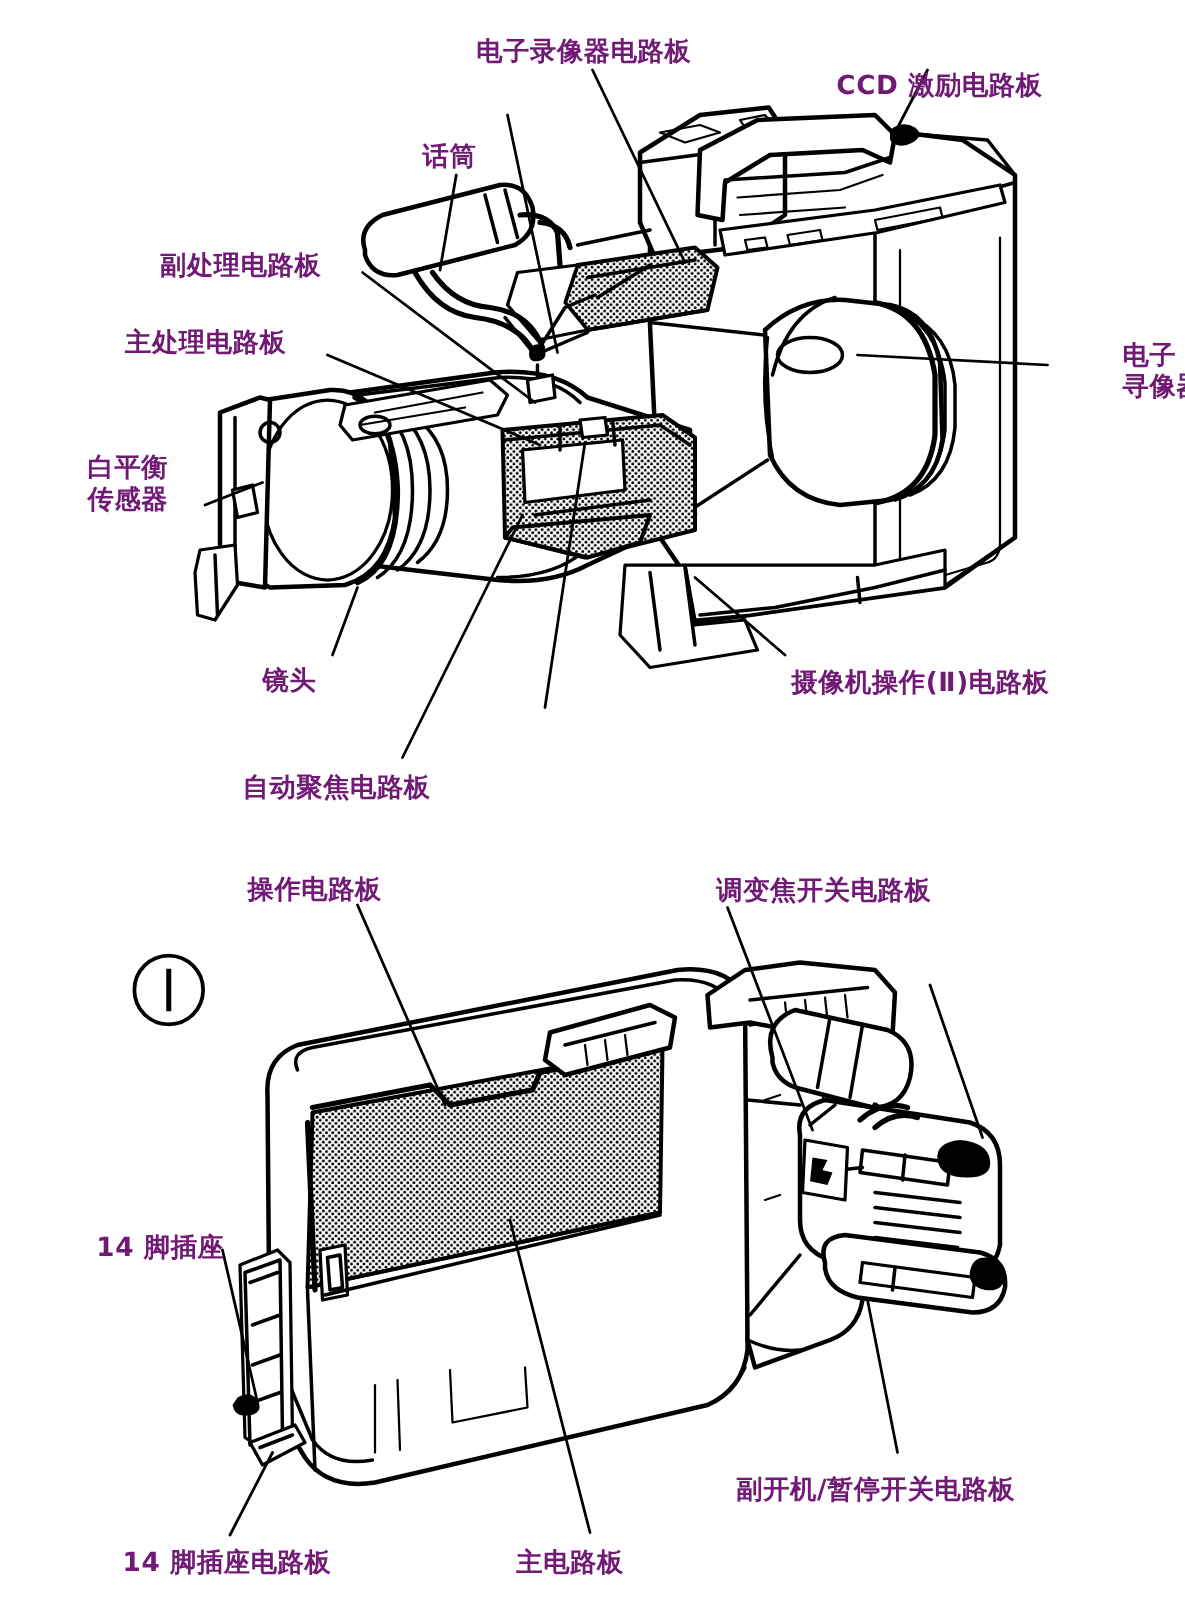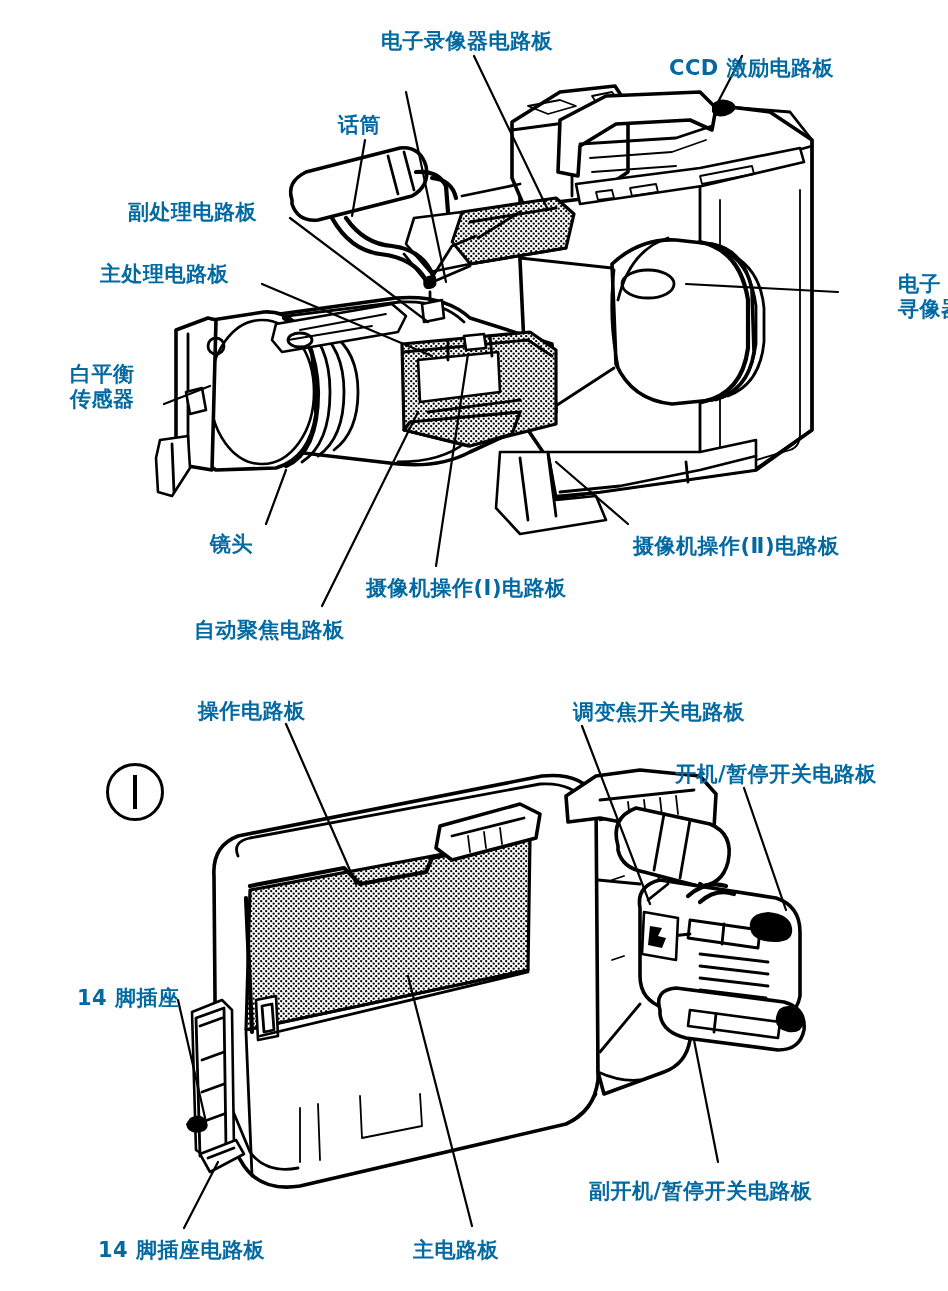--- a/index.html
+++ b/index.html
@@ -9,21 +9,21 @@
     color:#000;
   }
   #stage{position:absolute;left:0;top:0;width:948px;height:1291px;}
   .lbl{
     position:absolute;
     font-size:21px;
     font-weight:700;
     letter-spacing:0.5px;
     white-space:pre;
     line-height:1.25;
-    color:#0369a1;
+    color:#701a75;
     -webkit-font-smoothing:none;
   }
   .lbl.two{line-height:1.18;}
   svg{position:absolute;left:0;top:0;}
   .ink{fill:none;stroke:#000;stroke-linecap:round;stroke-linejoin:round;}
   .leader{fill:none;stroke:#000;stroke-width:2.2;stroke-linecap:round;}
   .w1{stroke-width:1.8;}
   .w2{stroke-width:2.8;}
   .w3{stroke-width:4.2;}
   .solid{fill:#000;stroke:none;}
@@ -291,24 +291,22 @@
   <div class="lbl" style="left:669px;top:28px;margin-top:27px;">CCD 激励电路板</div>
   <div class="lbl" style="left:338px;top:112px;">话筒</div>
   <div class="lbl" style="left:128px;top:199px;">副处理电路板</div>
   <div class="lbl" style="left:100px;top:261px;">主处理电路板</div>
   <div class="lbl two" style="left:70px;top:362px;text-align:center;">白平衡
 传感器</div>
   <div class="lbl two" style="left:857px;top:272px;text-align:left;margin-left:41px;">电子
 寻像器</div>
   <div class="lbl" style="left:210px;top:531px;">镜头</div>
   <div class="lbl" style="left:194px;top:617px;">自动聚焦电路板</div>
-  <div class="lbl" style="left:366px;top:575px;">摄像机操作(Ⅰ)电路板</div>
   <div class="lbl" style="left:633px;top:533px;">摄像机操作(Ⅱ)电路板</div>
 
   <div class="lbl" style="left:198px;top:698px;">操作电路板</div>
   <div class="lbl" style="left:537px;top:699px;margin-left:36px;">调变焦开关电路板</div>
-  <div class="lbl" style="left:675px;top:761px;">开机/暂停开关电路板</div>
   <div class="lbl" style="left:77px;top:985px;">14 脚插座</div>
   <div class="lbl" style="left:98px;top:1237px;">14 脚插座电路板</div>
   <div class="lbl" style="left:413px;top:1237px;">主电路板</div>
   <div class="lbl" style="left:589px;top:1178px;">副开机/暂停开关电路板</div>
 
 </div>
 
 </body></html>

